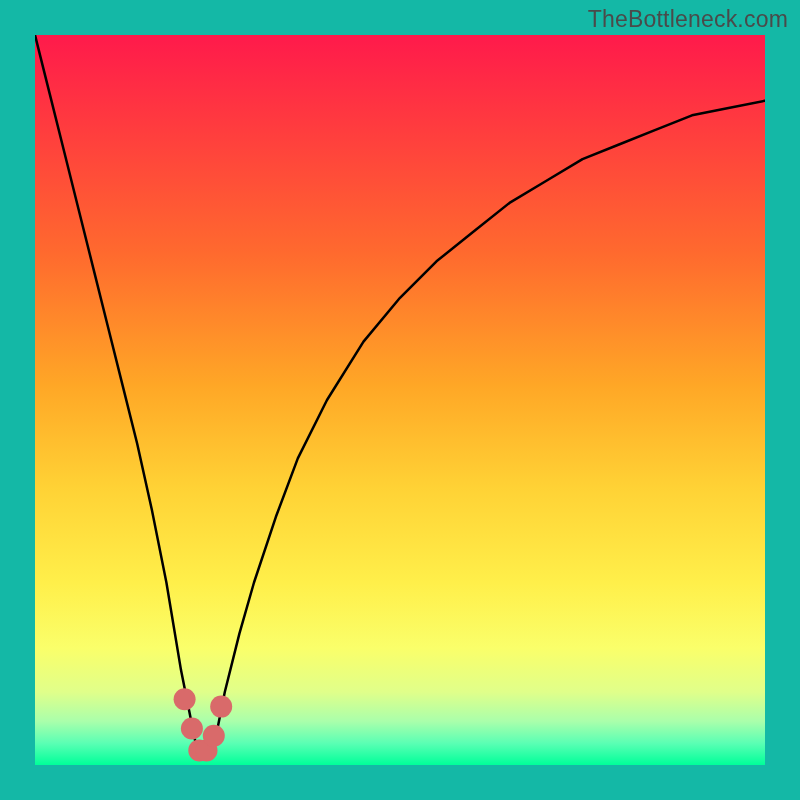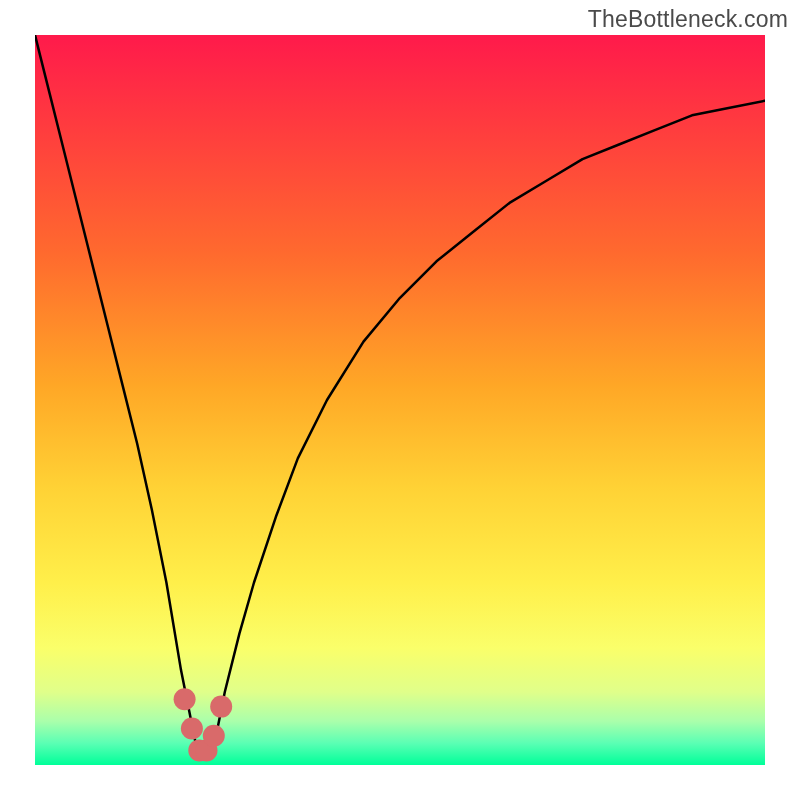--- a/index.html
+++ b/index.html
@@ -10,21 +10,21 @@
     background: #000;
     position: relative;
     font-family: Arial, Helvetica, sans-serif;
   }
   .frame {
     position: absolute;
     top: 0;
     left: 0;
     width: 800px;
     height: 800px;
-    background: #ffffff;
+    background: #14b8a6;
   }
   .plot-area {
     position: absolute;
     top: 35px;
     left: 35px;
     width: 730px;
     height: 730px;
     overflow: hidden;
   }
   .gradient {

